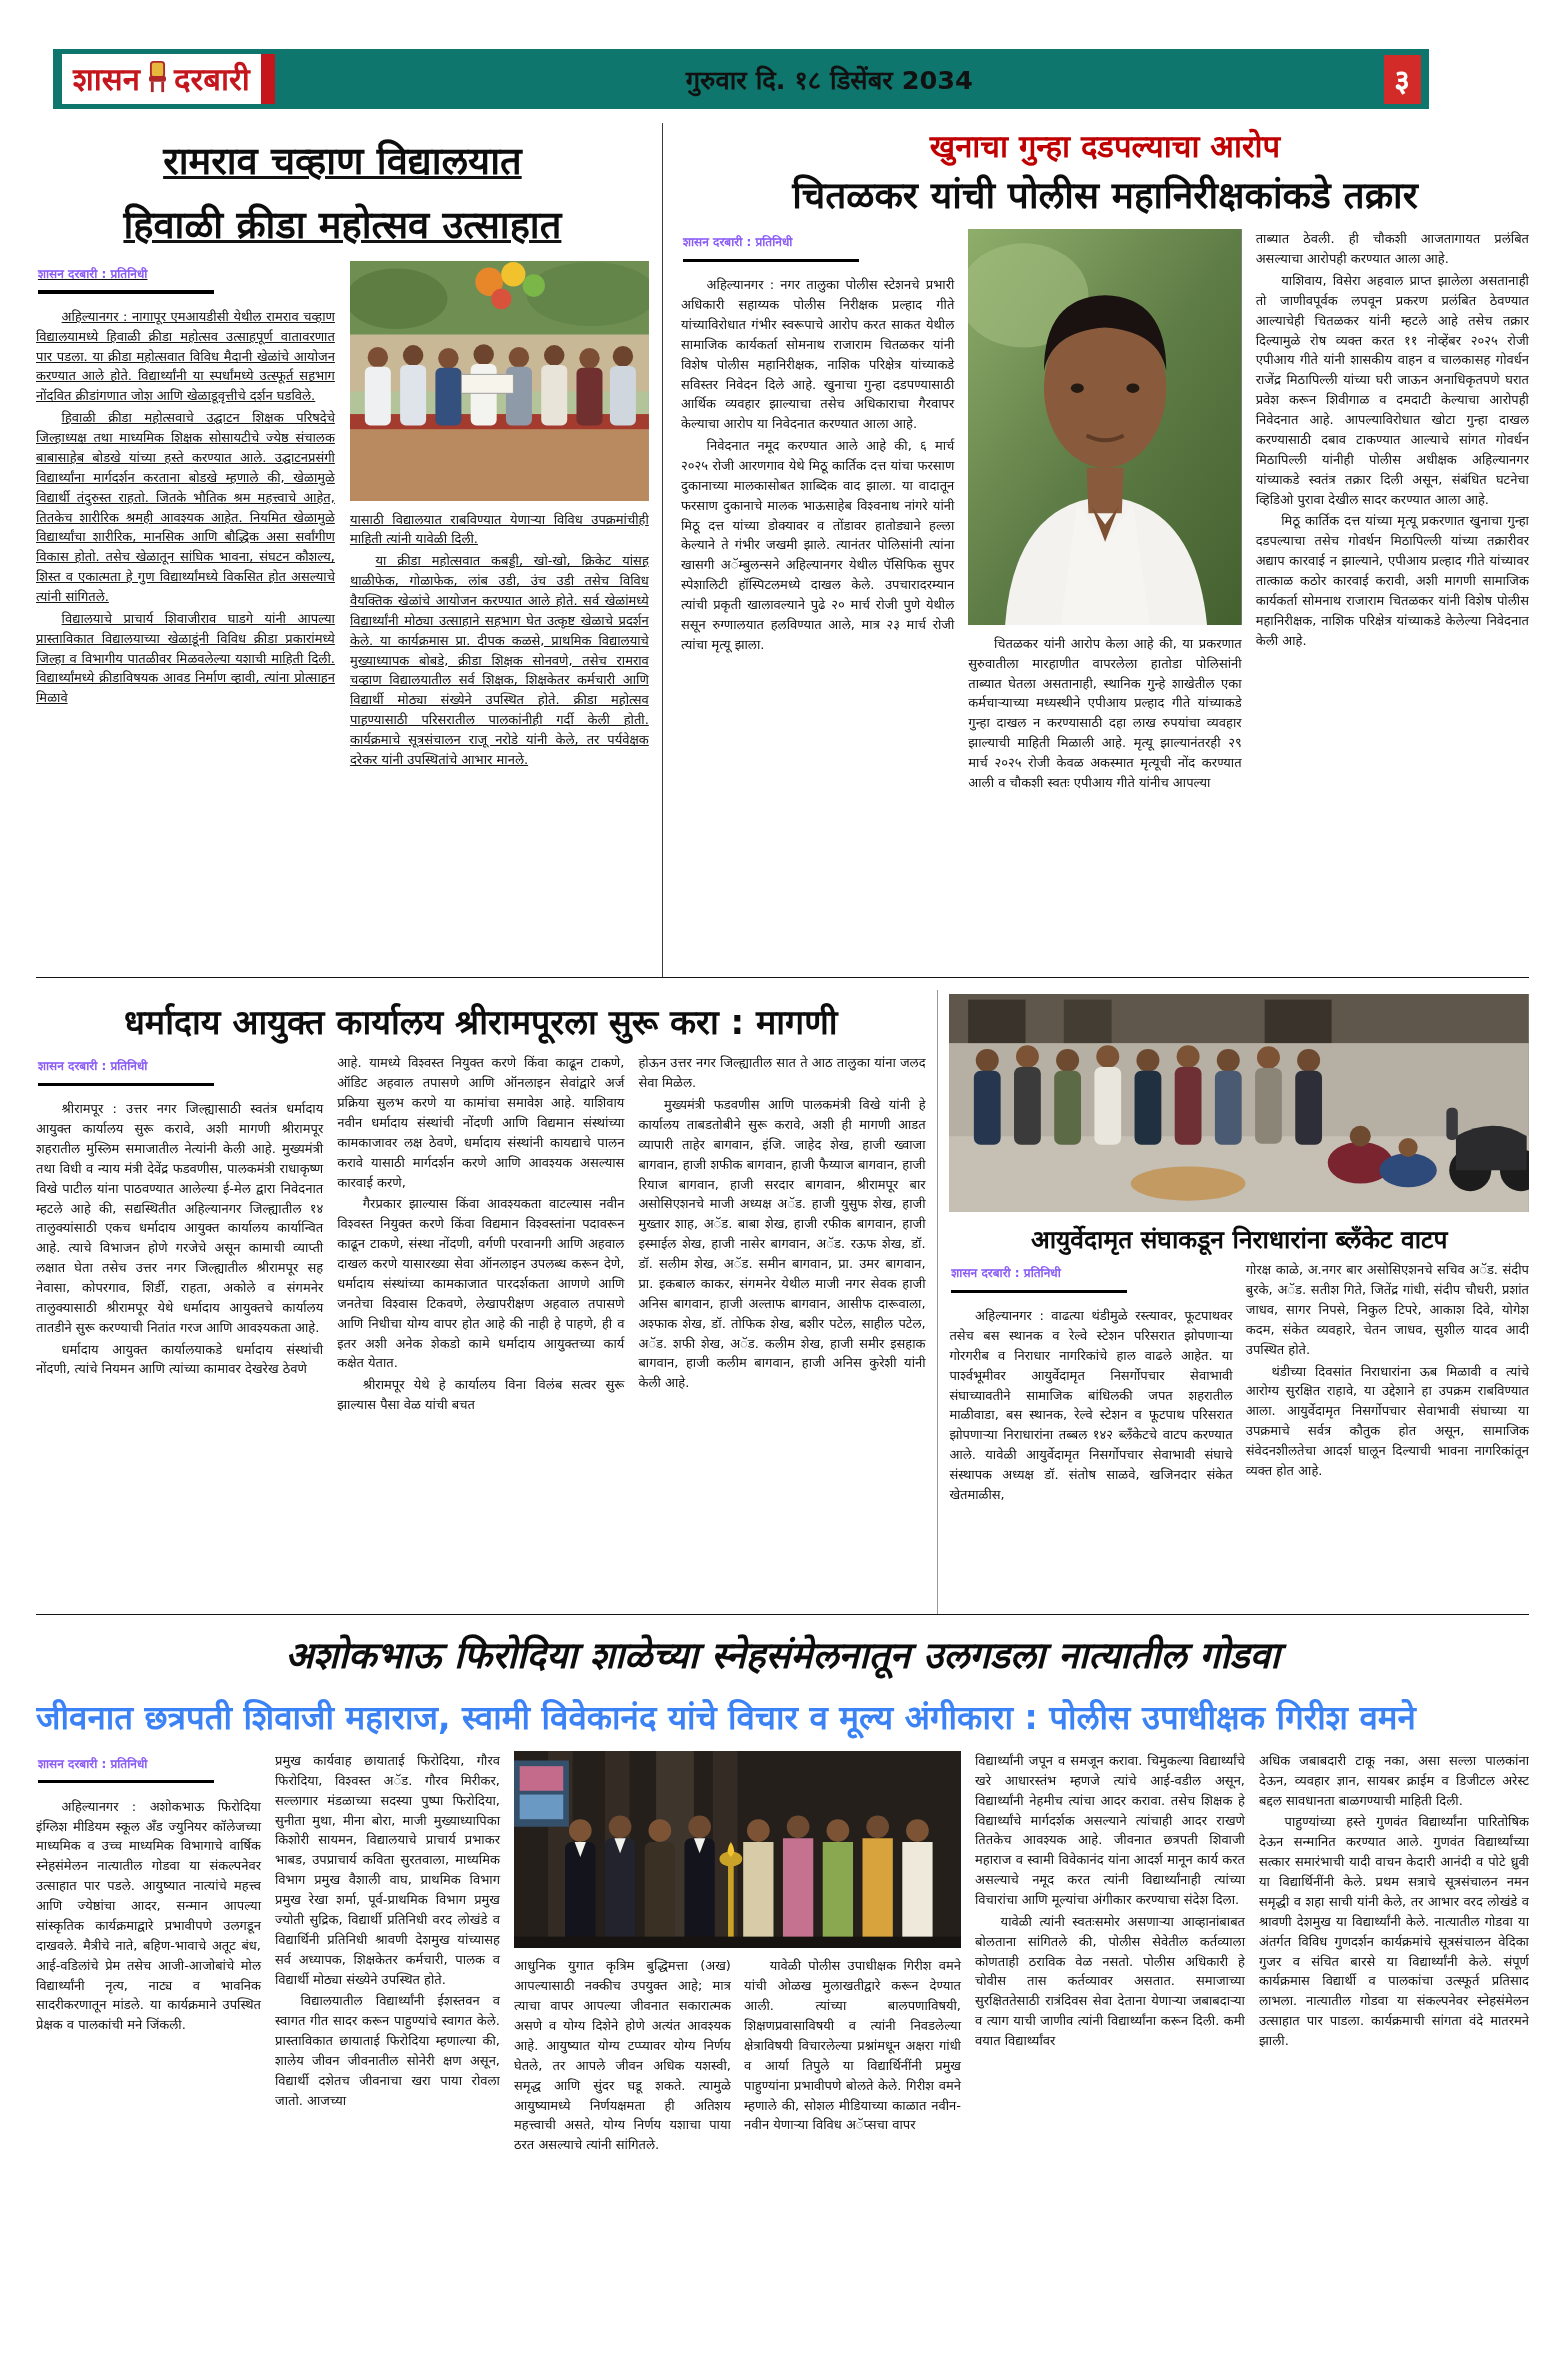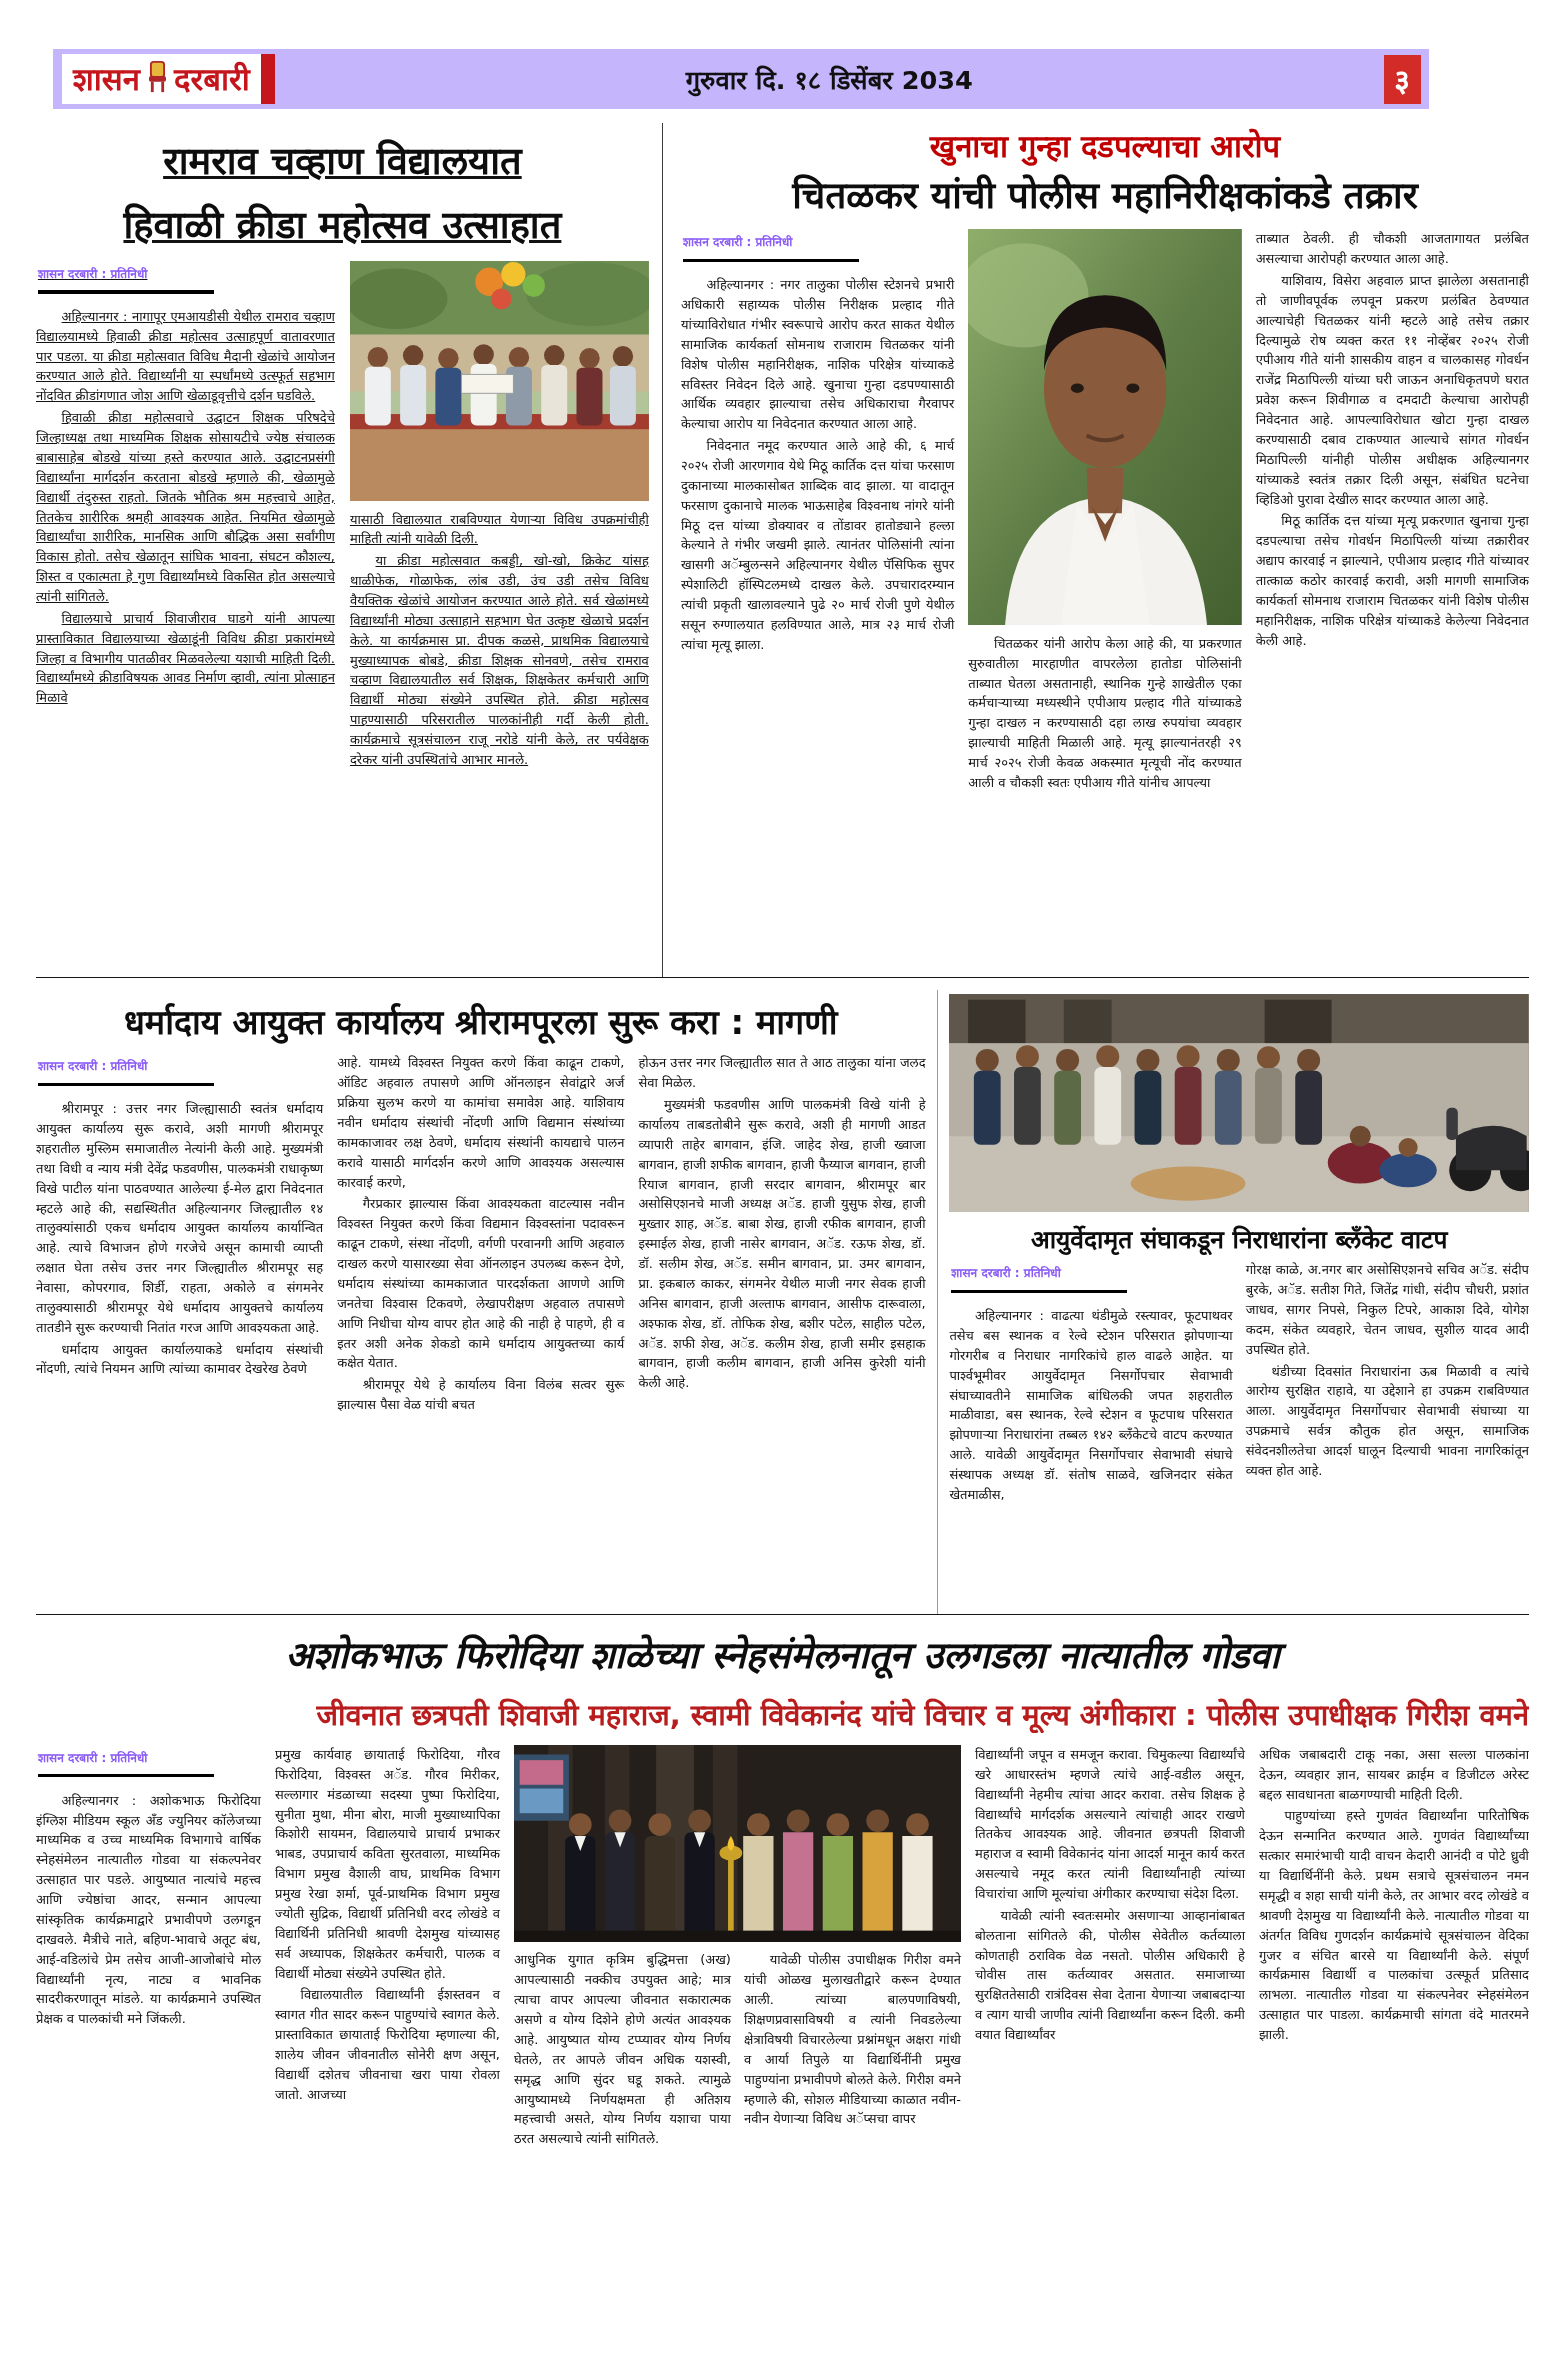--- a/index.html
+++ b/index.html
@@ -6,21 +6,21 @@
   html,body { background:#ffffff; }
   body {
     width:1565px; height:2375px; overflow:hidden; position:relative;
     font-family:"DejaVu Sans", sans-serif; color:#121212;
   }
   .page { position:absolute; inset:0; padding:0 36px; }
 
   
   .masthead {
     margin:49px 0 0 17px; width:1376px; height:60px;
-    background:#c4b5fd; display:flex; align-items:center; padding:0 8.5px;
+    background:#0f766e; display:flex; align-items:center; padding:0 8.5px;
   }
   .logo-box {
     background:#ffffff; height:50px; display:flex; align-items:center;
     padding:0 11.4px; gap:6.6px;
   }
   .logo-word { color:#c4161c; font-weight:700; font-size:31px; line-height:1; }
   .logo-bar { width:14px; height:50px; background:#c4161c; }
   .masthead-date { flex:1; text-align:center; font-weight:700; font-size:25.6px; color:#111; }
   .pageno {
     width:37px; height:49px; background:#d32b27; color:#fff;
@@ -71,21 +71,21 @@
   .art-blanket { flex:1; min-width:0; padding-left:11.4px; border-left:0.9px solid #9a9a9a; overflow:hidden; }
   .blanket-photo { height:218px; margin-top:3.8px; }
   .blanket-head { font-size:24.6px; margin:9.5px 0 5.7px; }
   .blanket-body { display:flex; gap:13.2px; }
   .blanket-col { flex:1; min-width:0; }
 
   
   .art-school { margin-top:13.2px; height:738px; overflow:hidden; }
   .school-head { font-size:37px;font-style:italic; }
   .school-subhead {
-    font-size:29px; font-weight:700; color:#b91c1c; text-align:right;
+    font-size:33px; font-weight:700; color:#3b82f6; text-align:left;
     white-space:nowrap; overflow:hidden; margin:15px 0 11.4px;
   }
   .school-body { display:flex; gap:14px; }
   .s-col1, .s-col2 { width:225px; flex:none; min-width:0; }
   .s-mid { width:447px; flex:none; min-width:0; }
   .s-col5, .s-col6 { flex:1; min-width:0; }
   .school-photo { height:197px; margin-bottom:8.5px; }
   .s-mid-text { display:flex; gap:13.2px; }
   .s-mid-text .body-para { flex:1; min-width:0; }
 </style>

